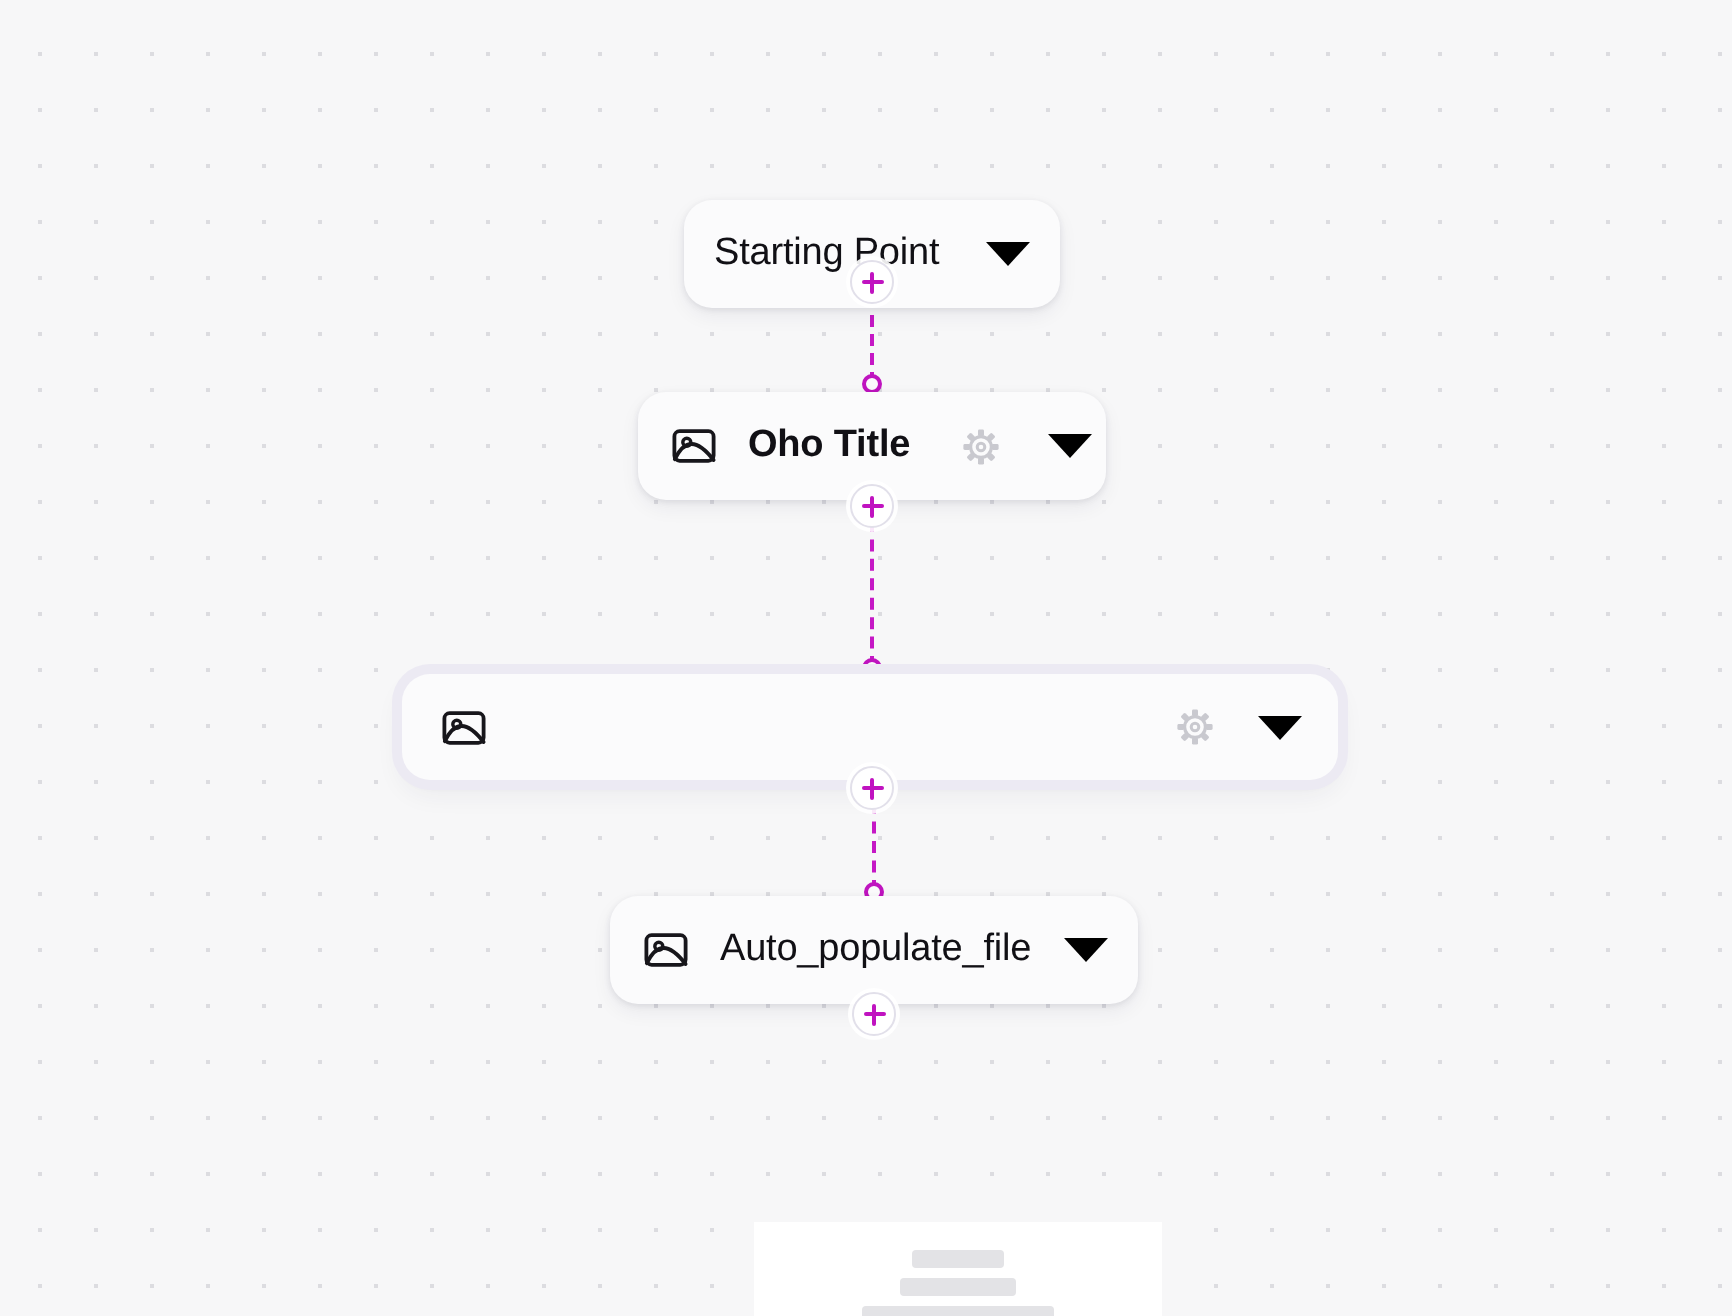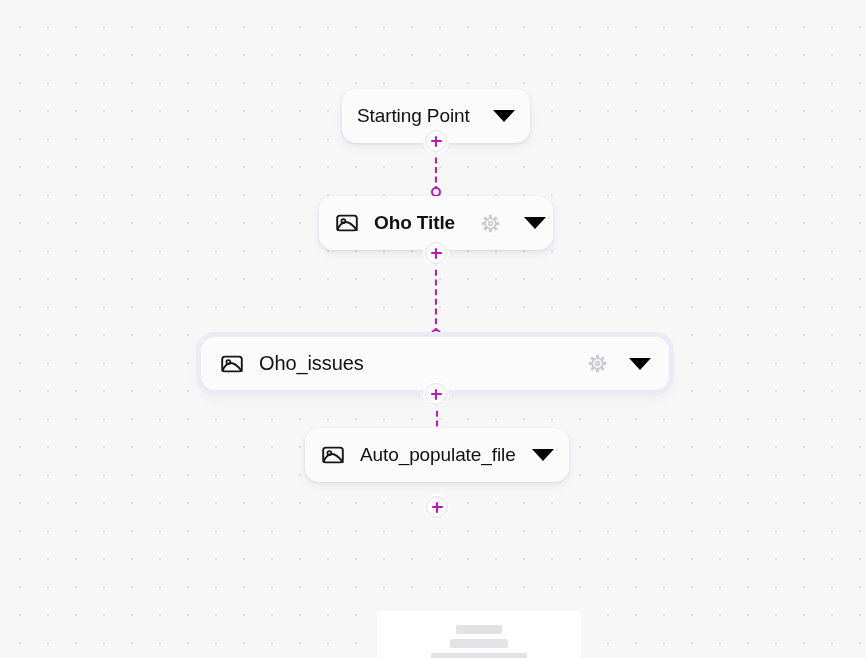--- a/index.html
+++ b/index.html
@@ -154,21 +154,21 @@
   <div id="edges-layer">
       <div class="edge-line" style="left: 436px; top: 148px; height: 44px; border-left-color: rgb(197, 24, 197);"></div>
       <div class="edge-target-dot" style="left: 436px; top: 192px;"></div>
       <div class="edge-line" style="left: 436px; top: 260px; height: 74px; border-left-color: rgb(197, 24, 197);"></div>
       <div class="edge-target-dot" style="left: 436px; top: 334px;"></div>
       <div class="edge-line" style="left: 437px; top: 401px; height: 45px; border-left-color: rgb(197, 24, 197);"></div>
       <div class="edge-target-dot" style="left: 437px; top: 446px;"></div>
     </div>
 
   <div id="nodes-layer">
-      <div class="node plain" style="left: 342px; top: 89px; width: 188px; height: 54px; background: rgb(251, 251, 252); padding: 0px 15px;">
+      <div class="node plain" style="left: 342px; top: 100px; width: 188px; height: 54px; background: rgb(251, 251, 252); padding: 0px 15px;">
         <span class="node-label">Starting Point</span>
         <span class="spacer"></span>
         <span class="caret"></span>
       </div>
       <div class="node plain" style="left: 319px; top: 196px; width: 234px; height: 54px; background: rgb(251, 251, 252); padding: 0px 15px; font-weight: bold;">
         <span class="node-icon">
           <svg width="26" height="26" viewBox="0 0 26 26" fill="none">
             <rect x="3.2" y="5.6" width="19.6" height="14.8" rx="2.6" stroke="#17161b" stroke-width="1.9"></rect>
             <circle cx="9.4" cy="11.1" r="2.0" stroke="#17161b" stroke-width="1.7"></circle>
             <path d="M3.4 19.6c2.4-4.9 5.3-7.6 8.4-7.6 3.5 0 7.1 3.0 11.0 8.0" stroke="#17161b" stroke-width="1.9" stroke-linecap="round"></path>
@@ -193,39 +193,38 @@
         <span class="caret"></span>
       </div>
       <div class="node selected" style="left: 201px; top: 337px; width: 468px; height: 53px; background: rgb(251, 251, 252); padding: 0px 18px;">
         <span class="node-icon">
           <svg width="26" height="26" viewBox="0 0 26 26" fill="none">
             <rect x="3.2" y="5.6" width="19.6" height="14.8" rx="2.6" stroke="#17161b" stroke-width="1.9"></rect>
             <circle cx="9.4" cy="11.1" r="2.0" stroke="#17161b" stroke-width="1.7"></circle>
             <path d="M3.4 19.6c2.4-4.9 5.3-7.6 8.4-7.6 3.5 0 7.1 3.0 11.0 8.0" stroke="#17161b" stroke-width="1.9" stroke-linecap="round"></path>
           </svg>
         </span>
-        <span class="node-label big" style="margin-left: 14px;">Oho_issues</span>
         <span class="spacer"></span>
         <span class="gear-icon" style="margin-right:22px">
           <svg width="19" height="19" viewBox="0 0 19 19" fill="none">
             <rect x="14.900000000000002" y="8" width="3.4" height="3.0" rx="0.7" transform="rotate(0 16.6 9.5)" fill="#c9c9cf"></rect>
             <rect x="12.820458146424489" y="13.020458146424486" width="3.4" height="3.0" rx="0.7" transform="rotate(45 14.520458146424488 14.520458146424486)" fill="#c9c9cf"></rect>
             <rect x="7.8" y="15.100000000000001" width="3.4" height="3.0" rx="0.7" transform="rotate(90 9.5 16.6)" fill="#c9c9cf"></rect>
             <rect x="2.7795418535755134" y="13.020458146424488" width="3.4" height="3.0" rx="0.7" transform="rotate(135 4.479541853575514 14.520458146424488)" fill="#c9c9cf"></rect>
             <rect x="0.7000000000000004" y="8" width="3.4" height="3.0" rx="0.7" transform="rotate(180 2.4000000000000004 9.5)" fill="#c9c9cf"></rect>
             <rect x="2.7795418535755116" y="2.9795418535755136" width="3.4" height="3.0" rx="0.7" transform="rotate(225 4.479541853575512 4.479541853575514)" fill="#c9c9cf"></rect>
             <rect x="7.799999999999998" y="0.9000000000000004" width="3.4" height="3.0" rx="0.7" transform="rotate(270 9.499999999999998 2.4000000000000004)" fill="#c9c9cf"></rect>
             <rect x="12.820458146424485" y="2.979541853575512" width="3.4" height="3.0" rx="0.7" transform="rotate(315 14.520458146424485 4.479541853575512)" fill="#c9c9cf"></rect>
             <circle cx="9.5" cy="9.5" r="5.2" stroke="#c9c9cf" stroke-width="1.6"></circle>
             <circle cx="9.5" cy="9.5" r="1.9" stroke="#c9c9cf" stroke-width="1.5"></circle>
           </svg>
         </span>
         <span class="caret"></span>
       </div>
-      <div class="node plain" style="left: 305px; top: 428px; width: 264px; height: 54px; background: rgb(251, 251, 252); padding: 0px 15px;">
+      <div class="node plain" style="left: 305px; top: 448px; width: 264px; height: 54px; background: rgb(251, 251, 252); padding: 0px 15px;">
         <span class="node-icon">
           <svg width="26" height="26" viewBox="0 0 26 26" fill="none">
             <rect x="3.2" y="5.6" width="19.6" height="14.8" rx="2.6" stroke="#17161b" stroke-width="1.9"></rect>
             <circle cx="9.4" cy="11.1" r="2.0" stroke="#17161b" stroke-width="1.7"></circle>
             <path d="M3.4 19.6c2.4-4.9 5.3-7.6 8.4-7.6 3.5 0 7.1 3.0 11.0 8.0" stroke="#17161b" stroke-width="1.9" stroke-linecap="round"></path>
           </svg>
         </span>
         <span class="node-label" style="margin-left: 14px;">Auto_populate_file</span>
         <span class="spacer"></span>
         <span class="caret"></span>

